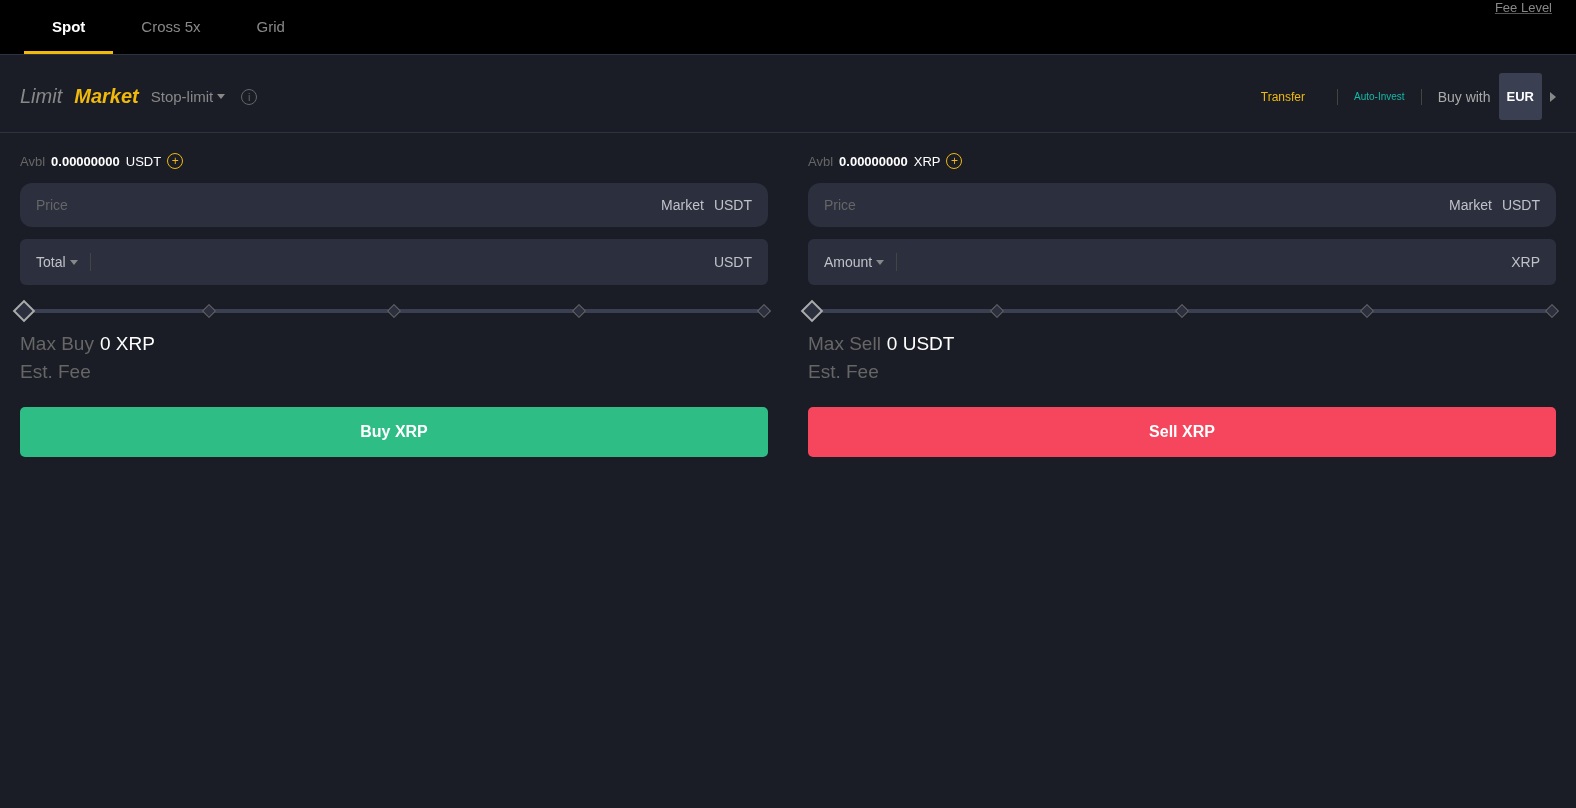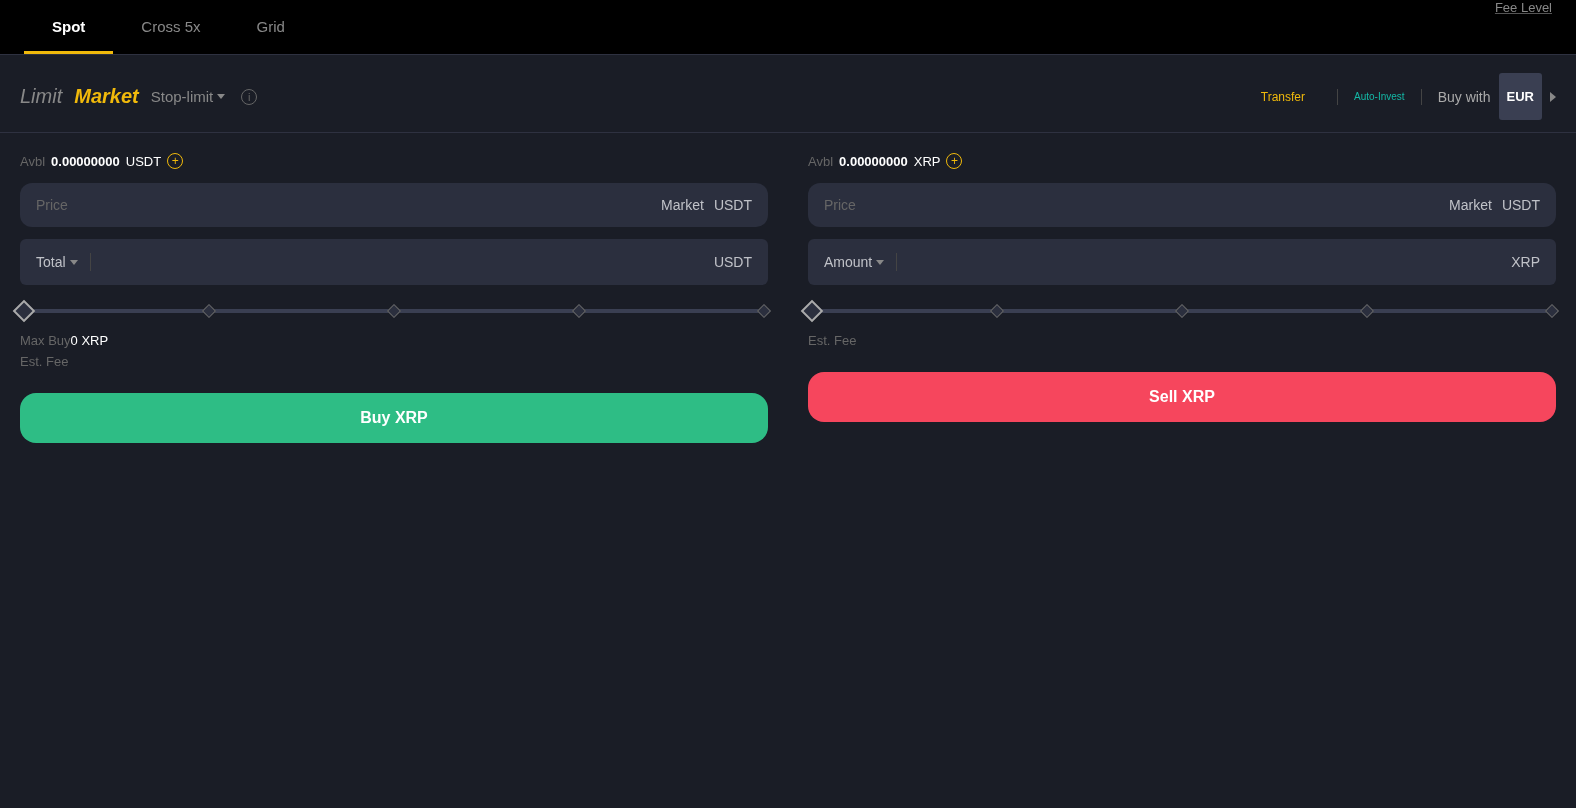--- a/index.html
+++ b/index.html
@@ -272,35 +272,36 @@
       background: #2b2f3e;
       border: 1.5px solid #666;
       transform: translateX(-50%) rotate(45deg);
       cursor: pointer;
     }
 
     
     .info-row {
       display: flex;
       align-items: center;
+      gap: 6px;
       margin-bottom: 6px;
-      font-size: 13px;
+      font-size: 19px;
     }
     .info-row-label { color: #666; }
     .info-row-value { color: #fff; font-weight: 500; }
     .est-fee-row {
       margin-bottom: 20px;
     }
 
     
     .action-button {
       width: 100%;
       padding: 16px;
       border: none;
-      border-radius: 16px;
+      border-radius: 5px;
       font-size: 16px;
       font-weight: 700;
       cursor: pointer;
       margin-top: 4px;
     }
     .buy-button {
       background: #2ebd85;
       color: #fff;
     }
     .sell-button {
@@ -416,20 +417,24 @@
       <div class="slider-track">
         <div class="slider-fill"></div>
         <div class="slider-thumb" style="left:0%"></div>
         <div class="slider-tick" style="left:25%"></div>
         <div class="slider-tick" style="left:50%"></div>
         <div class="slider-tick" style="left:75%"></div>
         <div class="slider-tick" style="left:100%"></div>
       </div>
     </div>
 
+    <div class="info-row">
+      <span class="info-row-label">Max Sell</span>
+      <span class="info-row-value">0 USDT</span>
+    </div>
     <div class="info-row est-fee-row">
       <span class="info-row-label">Est. Fee</span>
     </div>
 
     <button class="action-button sell-button">Sell XRP</button>
   </div>
 
 </div>
 
 </body></html>

